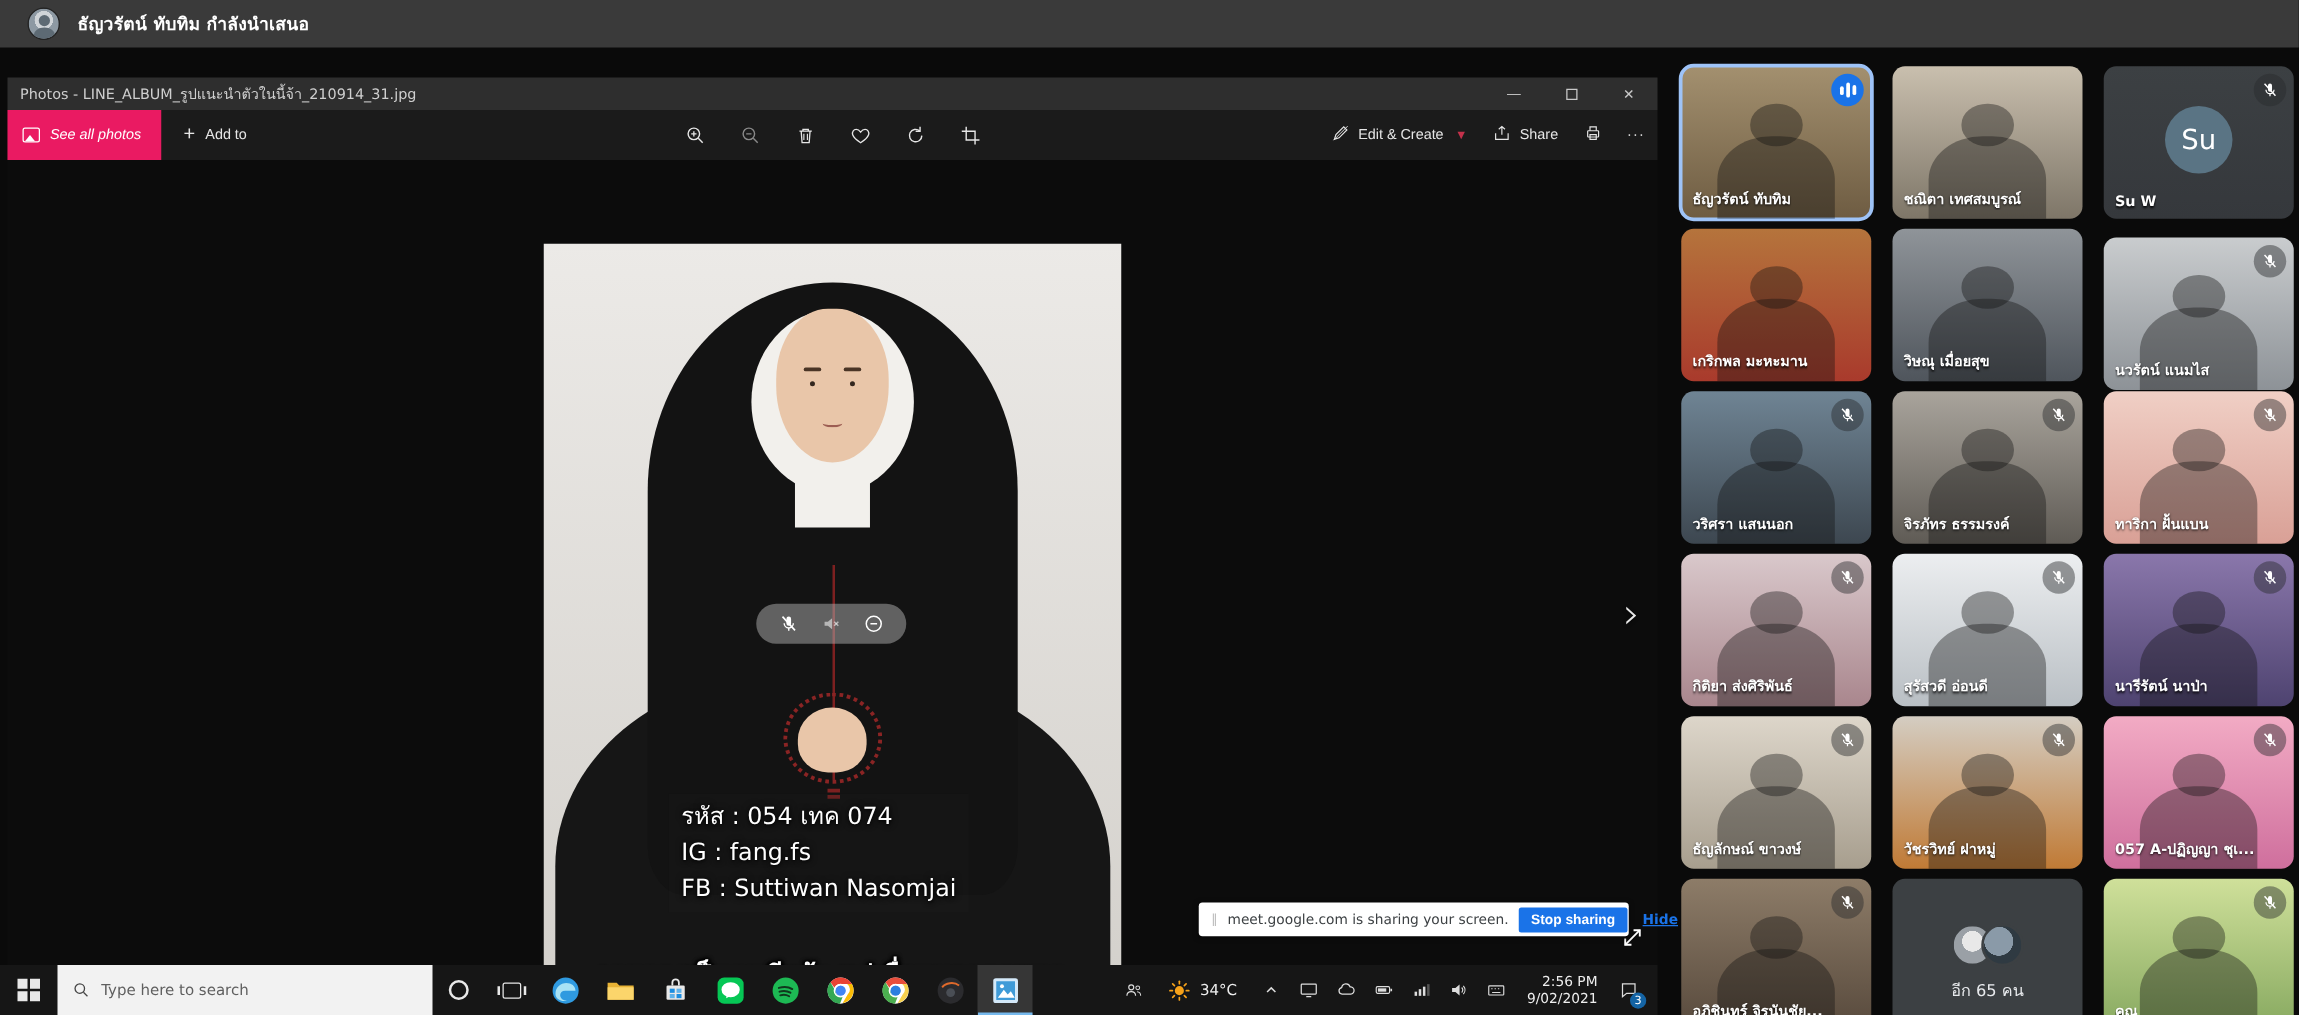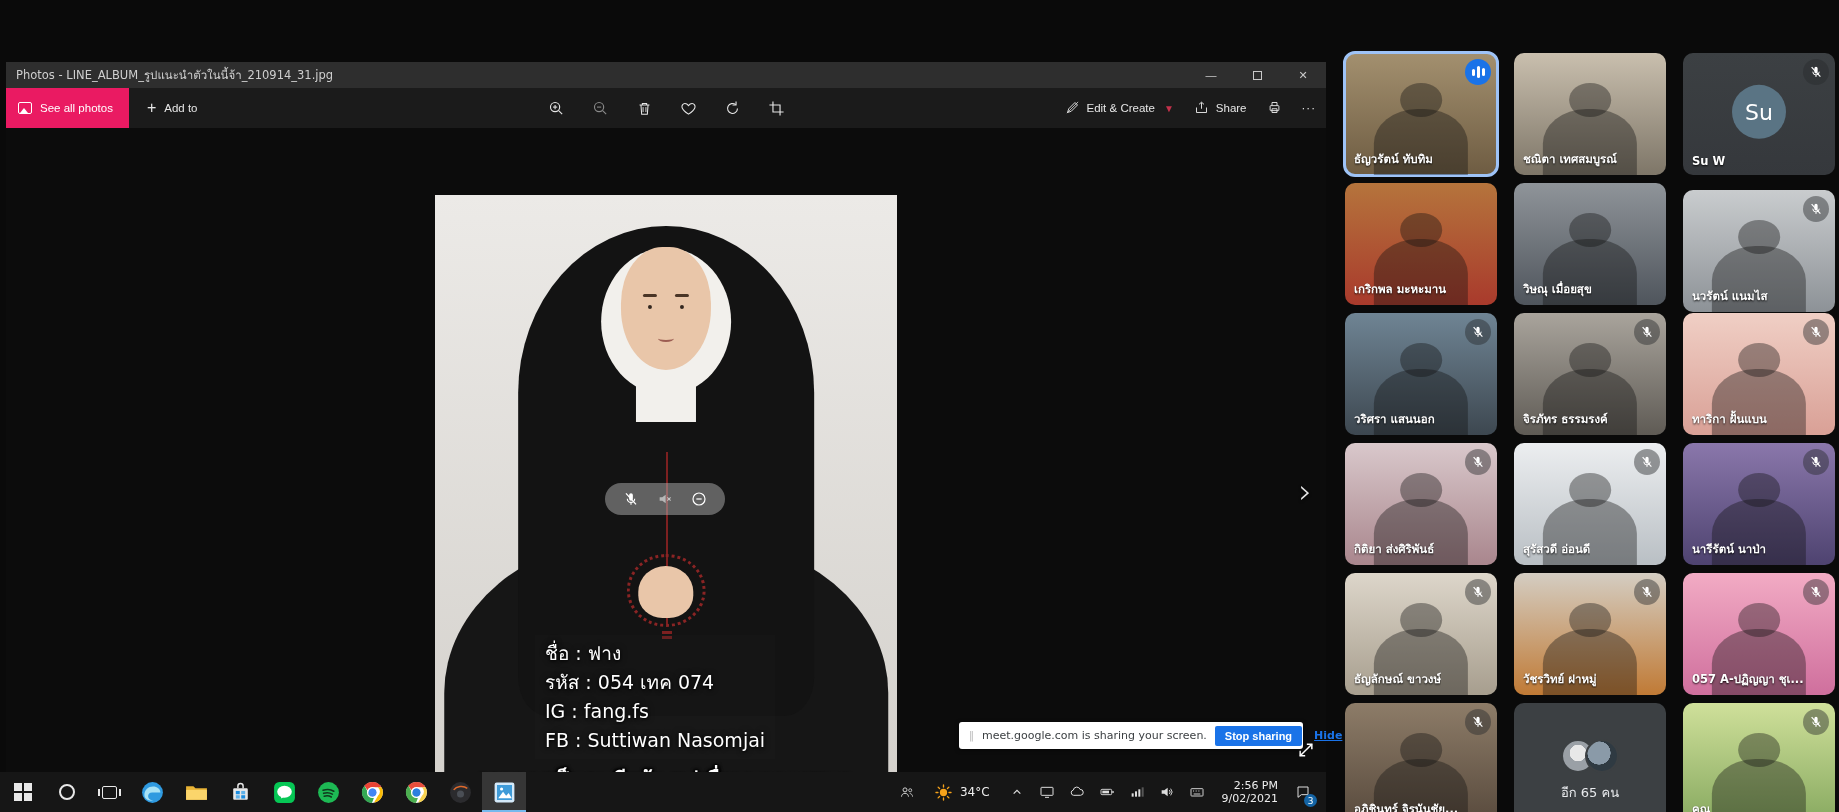--- a/index.html
+++ b/index.html
@@ -21,21 +21,21 @@
   .titlebar { height:26px; background:#2e2e2e; display:flex; align-items:center; }
   .titlebar .title { color:#cfcfcf; font-size:11.5px; padding-left:10px; flex:1;
     white-space:nowrap; overflow:hidden; }
   .win-controls { display:flex; height:26px; }
   .win-controls button { width:46px; height:26px; background:transparent; border:0; color:#c9c9c9;
     font-size:11px; display:flex; align-items:center; justify-content:center; cursor:pointer; }
   .maxbox { width:9px; height:9px; border:1px solid #c9c9c9; display:block; }
 
   .toolbar { height:40px; background:#1b1b1b; position:relative; display:flex; align-items:center; }
   .see-all { height:40px; background:#ea1a62; border:0; color:#fff; font-size:11.5px;
-    display:flex; align-items:center; gap:8px; padding:0 16px 0 12px; cursor:pointer; }
+    display:flex; align-items:center; gap:8px; padding:0 16px 0 12px; cursor:pointer;font-style:italic; }
   .see-all .pic-ico { width:14px; height:12px; border:1.5px solid #fff; border-radius:2px; position:relative; display:block; }
   .see-all .pic-ico::after { content:""; position:absolute; left:1px; bottom:0; border-left:4px solid transparent;
     border-right:4px solid transparent; border-bottom:5px solid #fff; }
   .add-to { background:transparent; border:0; color:#e6e6e6; font-size:11.5px; margin-left:18px;
     display:flex; align-items:center; gap:8px; cursor:pointer; }
   .add-to .plus { font-size:16px; font-weight:300; }
   .center-tools { position:absolute; left:50%; transform:translateX(-50%); display:flex; gap:14px; }
   .tool-btn { width:30px; height:30px; background:transparent; border:0; display:flex; align-items:center;
     justify-content:center; cursor:pointer; }
   .tool-btn svg { width:17px; height:17px; }
@@ -152,20 +152,24 @@
   .action-center { position:relative; }
   .ac-badge { position:absolute; right:1px; bottom:5px; min-width:13px; height:13px; border-radius:7px;
     background:#1464a5; color:#fff; font-size:9px; display:flex; align-items:center; justify-content:center;
     padding:0 3px; }
 </style>
 </head>
 <body>
 
 <div class="stage">
 
+  <header class="present-bar">
+    <span class="present-avatar"></span>
+    <span class="present-text">ธัญวรัตน์ ทับทิม กำลังนำเสนอ</span>
+  </header>
 
   <section class="photos-window">
     <div class="titlebar">
       <span class="title">Photos - LINE_ALBUM_รูปแนะนำตัวในนี้จ้า_210914_31.jpg</span>
       <div class="win-controls">
         <button>—</button>
         <button>
             <span class="maxbox"></span>
           </button>
         <button>✕</button>
@@ -256,21 +260,20 @@
           <span class="brow l"></span>
             <span class="brow r"></span>
           <span class="eye l"></span>
             <span class="eye r"></span>
           <span class="mouth"></span>
         </div>
         <div class="rosary"></div>
         <div class="beads"></div>
         <div class="hands"></div>
         <div class="photo-info" id="photo-info">
-            <div>ชื่อ : ฟาง</div>
             <div>รหัส : 054 เทค 074</div>
             <div>IG : fang.fs</div>
             <div>FB : Suttiwan Nasomjai</div>
           </div>
         <div class="photo-caption">เคยลองเป็นคนดีแล้ว แต่เพื่อนบอกตอแหล</div>
         <div class="meet-pill" id="meet-pill">
             <span style="display: flex;">
               <svg viewBox="0 0 24 24" fill="none" xmlns="http://www.w3.org/2000/svg">
                 <path d="M12 14.5a2.8 2.8 0 0 0 2.8-2.8V6a2.8 2.8 0 0 0-5.6 0v5.7A2.8 2.8 0 0 0 12 14.5z" fill="#fff"></path>
                 <path d="M6.5 11.5a5.5 5.5 0 0 0 11 0" stroke="#fff" stroke-width="1.7"></path>
@@ -497,20 +500,29 @@
 
   <footer class="taskbar">
     <button class="tb-btn start">
       <span class="winlogo">
           <i></i>
           <i></i>
           <i></i>
           <i></i>
         </span>
     </button>
+    <div class="tb-search">
+      <span id="tb-mag" style="display: flex;">
+          <svg viewBox="0 0 24 24" fill="none" xmlns="http://www.w3.org/2000/svg" style="width: 14px; height: 14px;">
+            <circle cx="10" cy="10" r="6.5" stroke="#444" stroke-width="1.8"></circle>
+            <line x1="15" y1="15" x2="20.5" y2="20.5" stroke="#444" stroke-width="1.8"></line>
+          </svg>
+        </span>
+      <span>Type here to search</span>
+    </div>
     <button class="tb-btn tb-ico">
         <span class="cortana-ring"></span>
       </button>
     <button class="tb-btn tb-ico">
         <span class="taskview-ico"></span>
       </button>
     <div class="tb-apps" id="tb-apps">
         <button class="tb-app tb-btn">
           <svg viewBox="0 0 24 24" fill="none" xmlns="http://www.w3.org/2000/svg">
             <circle cx="12" cy="12" r="10" fill="#2f9ae0"></circle>

